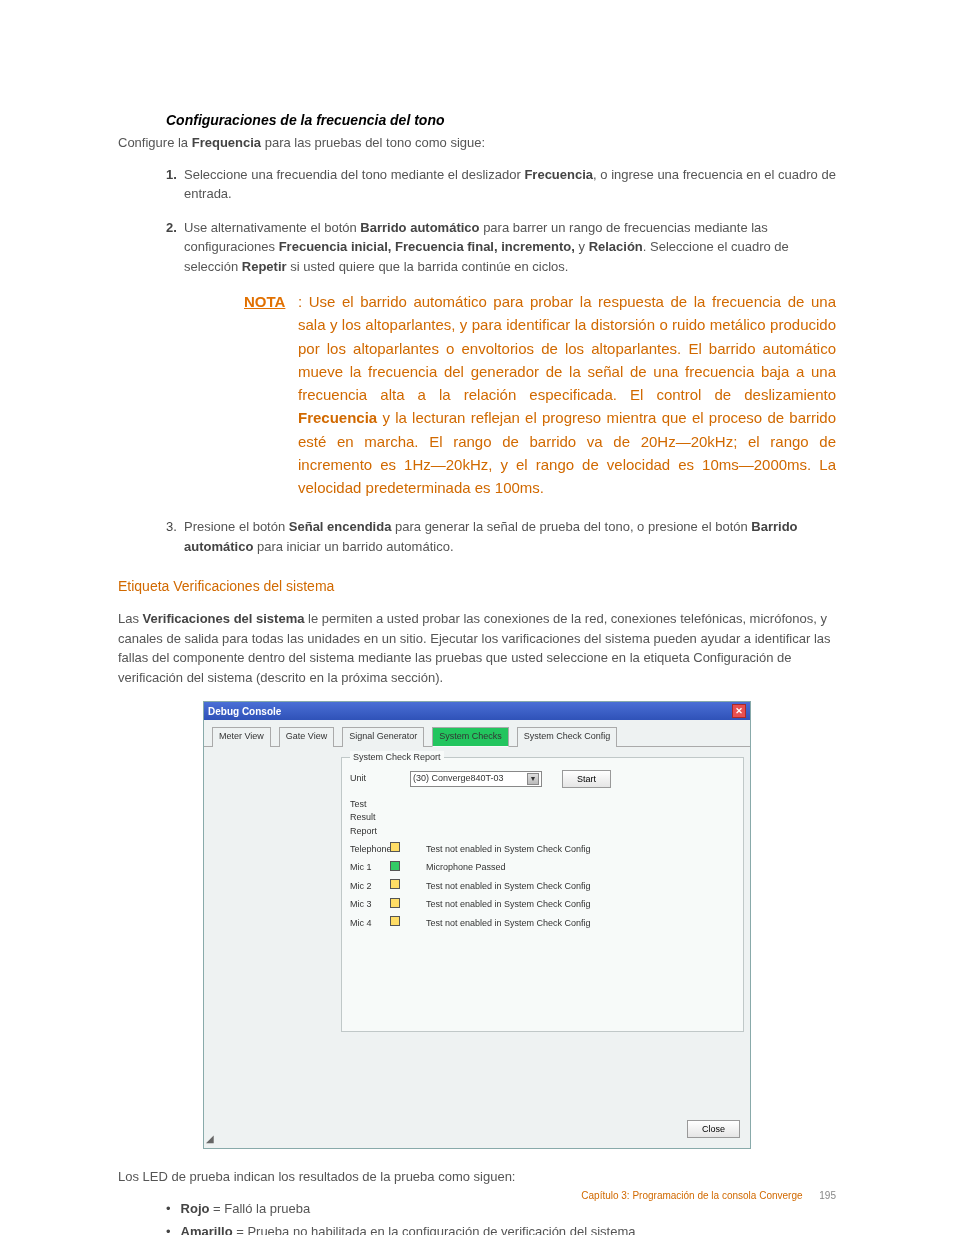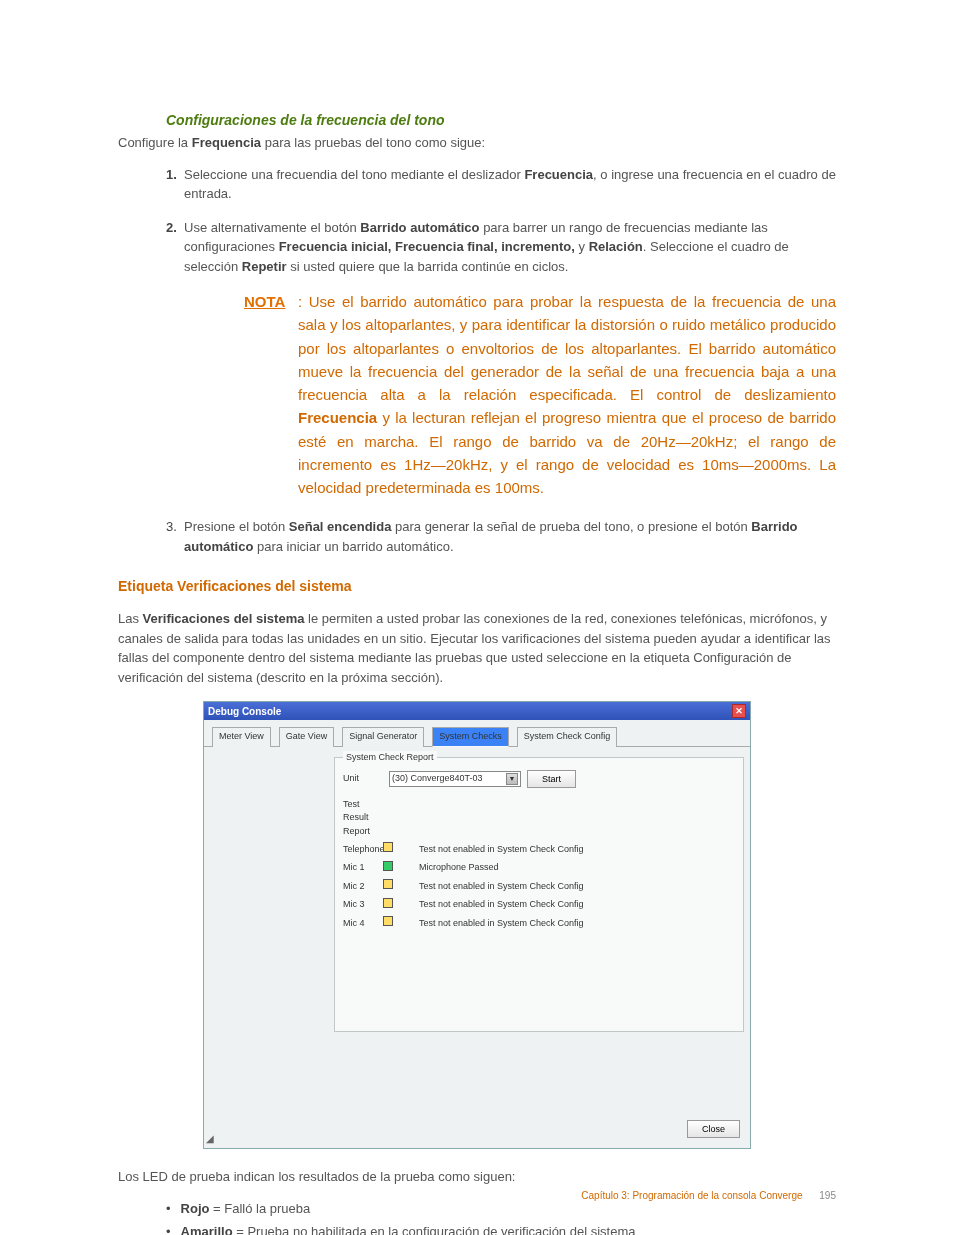--- a/index.html
+++ b/index.html
@@ -7,21 +7,21 @@
     font-family: Arial, Helvetica, sans-serif;
     font-size: 13px;
     color: #555;
     background: #fff;
     width: 954px;
     height: 1235px;
     position: relative;
     padding: 110px 118px 40px 118px;
     line-height: 1.5;
   }
-  .h3 { font-weight: bold; font-style: italic; color: #4d7c0f; font-size: 14px; margin-left: 48px; margin-bottom: 2px; }
+  .h3 { font-weight: bold; font-style: italic; color: #000000; font-size: 14px; margin-left: 48px; margin-bottom: 2px; }
   .bold { font-weight: bold; color: #444; }
   p { margin-bottom: 12px; }
   ol { list-style: none; margin: 10px 0 10px 48px; }
   ol > li { margin-bottom: 14px; padding-left: 18px; position: relative; }
   ol > li .num { position: absolute; left: 0; top: 0; color: #444; }
   ol > li .num.bold { font-weight: bold; }
   .note {
     margin: 14px 0 18px 60px;
     color: #d16900;
     text-align: justify;
@@ -31,21 +31,21 @@
     line-height: 1.55;
   }
   .note .note-label {
     position: absolute;
     left: 0;
     top: 0;
     font-weight: bold;
     color: #e17000;
     text-decoration: underline;
   }
-  .h2 { color: #d16900; font-weight: bold; font-size: 14px; margin: 20px 0 12px 0; }
+  .h2 { color: #d16900; font-weight: normal; font-size: 14px; margin: 20px 0 12px 0; }
   .screenshot {
     width: 548px;
     height: 448px;
     margin: 14px auto 18px auto;
     border: 1px solid #8aa;
     background: #eef2f2;
     position: relative;
     font-family: Tahoma, Arial, sans-serif;
   }
   .titlebar {
@@ -64,32 +64,32 @@
     background: #e85050;
     border: 1px solid #aa2a2a;
     color: #fff;
     font-size: 9px;
     line-height: 12px;
     text-align: center;
     cursor: pointer;
   }
   .tabs { display: flex; gap: 8px; padding: 6px 8px 0 8px; border-bottom: 1px solid #aaa; font-size: 9px; }
   .tab { padding: 2px 6px; background: #eef2f2; border: 1px solid #aaa; border-bottom: none; color: #333; cursor: pointer; position: relative; top: 1px; }
-  .tab.active { background: #3b82f6; border-bottom: 1px solid #f7faf9; }
-  .panel { padding: 10px 6px 10px 130px; }
+  .tab.active { background: #22c55e; border-bottom: 1px solid #f7faf9; }
+  .panel { padding: 10px 6px 10px 130px; margin-left: 7px; }
   .fieldset {
     border: 1px solid #c0c8c8;
     background: #f7faf9;
     height: 275px;
     position: relative;
     font-size: 9px;
     color: #333;
   }
   .fieldset-legend { position: absolute; top: -7px; left: 8px; background: #f7faf9; padding: 0 3px; }
-  .fieldset-row { display: flex; align-items: center; padding: 4px 8px; gap: 6px; }
+  .fieldset-row { display: flex; align-items: center; padding: 4px 8px; gap: 20px; }
   .fieldset-row label.col1 { width: 40px; }
   .select { background: #fff; border: 1px solid #888; height: 16px; width: 132px; font-size: 9px; padding: 0 2px; display: inline-flex; align-items: center; justify-content: space-between; }
   .select .arrow { width: 12px; height: 12px; background: linear-gradient(#ddd,#bbb); border: 1px solid #888; text-align: center; line-height: 10px; font-size: 7px; }
   .btn {
     background: linear-gradient(#fff,#e5e5e5);
     border: 1px solid #999;
     height: 18px;
     font-size: 9px;
     padding: 0 14px;
     cursor: pointer;

